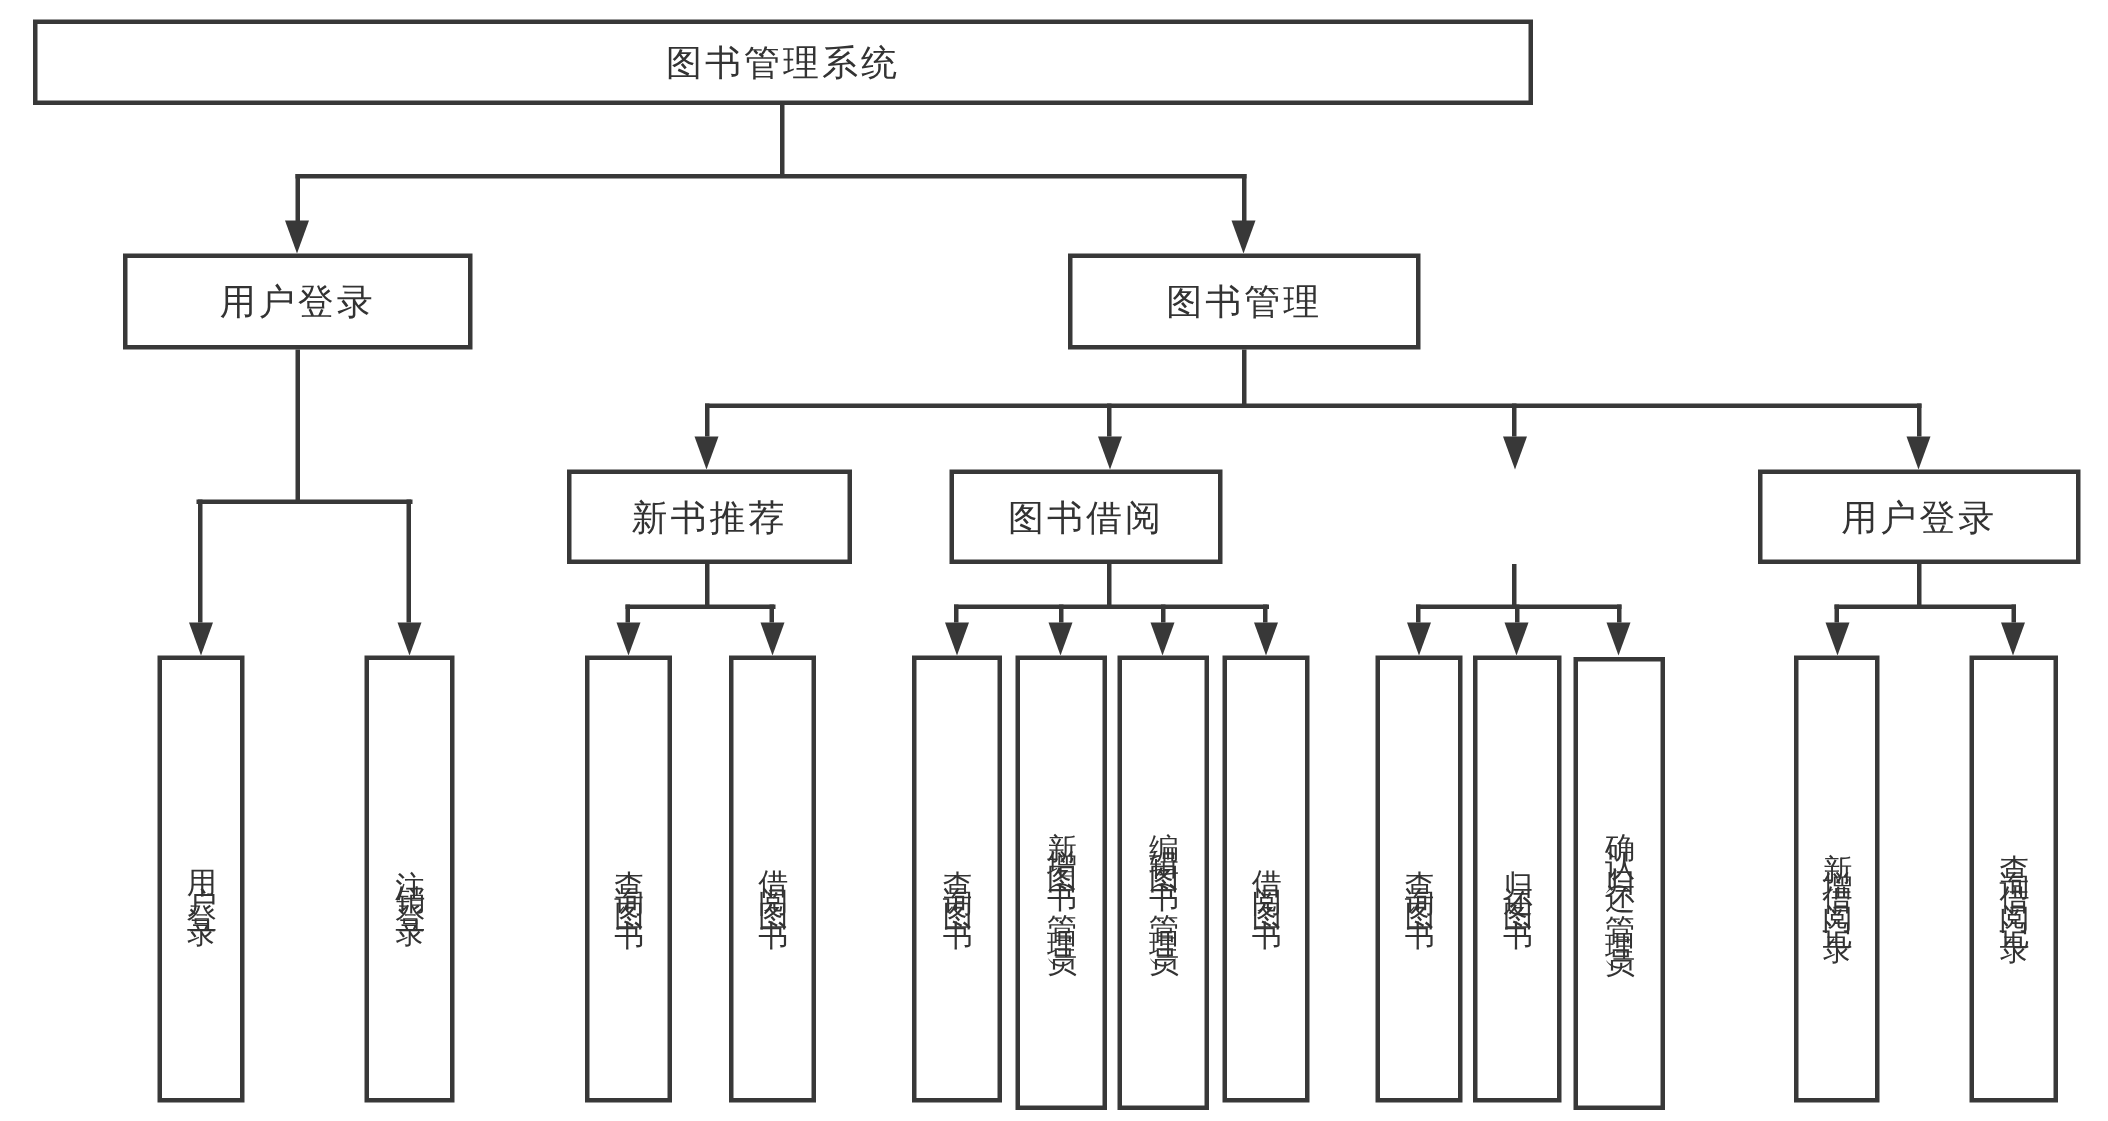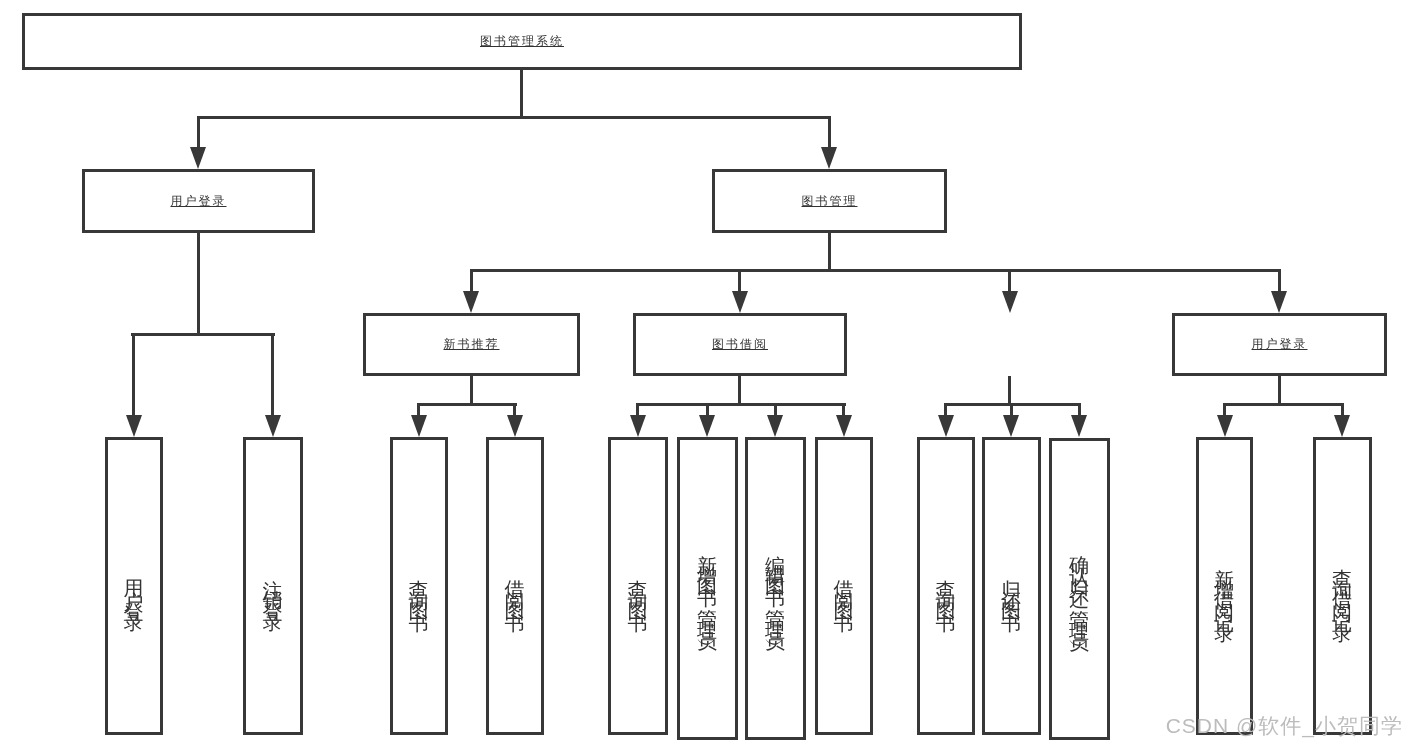--- a/index.html
+++ b/index.html
@@ -16,24 +16,23 @@
     position: absolute;
     background: #ffffff;
     border: 3px solid #383838;
     box-sizing: border-box;
     display: flex;
     align-items: center;
     justify-content: center;
     color: #333333;
   }
   .hbox {
-    font-size: 12px;
+    font-size: 24px;
     letter-spacing: 2px;
     white-space: nowrap;
-    text-decoration: underline;
   }
   .vbox {
     font-size: 20px;
     writing-mode: vertical-rl;
     text-orientation: mixed;
     letter-spacing: 11px;
     line-height: 1;
   }
   .vline, .hline {
     position: absolute;
@@ -86,22 +85,22 @@
   <div class="hline" style="left:470px; top:269px; width:811px; height:3px;"></div>
   <div class="vline" style="left:470px; top:269px; width:3px; height:22px;"></div>
   <div class="vline" style="left:738px; top:269px; width:3px; height:22px;"></div>
   <div class="vline" style="left:1008px; top:269px; width:3px; height:22px;"></div>
   <div class="vline" style="left:1278px; top:269px; width:3px; height:22px;"></div>
   <div class="arrow" style="left:463px; top:291px;"></div>
   <div class="arrow" style="left:732px; top:291px;"></div>
   <div class="arrow" style="left:1002px; top:291px;"></div>
   <div class="arrow" style="left:1271px; top:291px;"></div>
 
-  <div class="box hbox" style="left:363px; top:313px; width:217px; height:63px;">新书推荐</div>
-  <div class="box hbox" style="left:633px; top:313px; width:214px; height:63px;">图书借阅</div>
+  <div class="box hbox" style="left:378px; top:313px; width:190px; height:63px;">新书推荐</div>
+  <div class="box hbox" style="left:633px; top:313px; width:182px; height:63px;">图书借阅</div>
   <div class="box hbox" style="left:1172px; top:313px; width:215px; height:63px;">用户登录</div>
 
   <div class="vline" style="left:470px; top:376px; width:3px; height:30px;"></div>
   <div class="hline" style="left:417px; top:403px; width:100px; height:3px;"></div>
   <div class="vline" style="left:417px; top:403px; width:3px; height:12px;"></div>
   <div class="vline" style="left:513px; top:403px; width:3px; height:12px;"></div>
   <div class="arrow" style="left:411px; top:415px;"></div>
   <div class="arrow" style="left:507px; top:415px;"></div>
 
   <div class="vline" style="left:738px; top:376px; width:3px; height:30px;"></div>
@@ -142,15 +141,14 @@
   <div class="box vbox" style="left:745px; top:437px; width:61px; height:303px;">编辑图书（管理员）</div>
   <div class="box vbox" style="left:815px; top:437px; width:58px; height:298px;">借阅图书</div>
 
   <div class="box vbox" style="left:917px; top:437px; width:58px; height:298px;">查询图书</div>
   <div class="box vbox" style="left:982px; top:437px; width:59px; height:298px;">归还图书</div>
   <div class="box vbox" style="left:1049px; top:438px; width:61px; height:302px;">确认归还（管理员）</div>
 
   <div class="box vbox" style="left:1196px; top:437px; width:57px; height:298px;">新增借阅记录</div>
   <div class="box vbox" style="left:1313px; top:437px; width:59px; height:298px;">查询借阅记录</div>
 
-  <div class="watermark">CSDN @软件_小贺同学</div>
 
 </div>
 
 </body></html>

